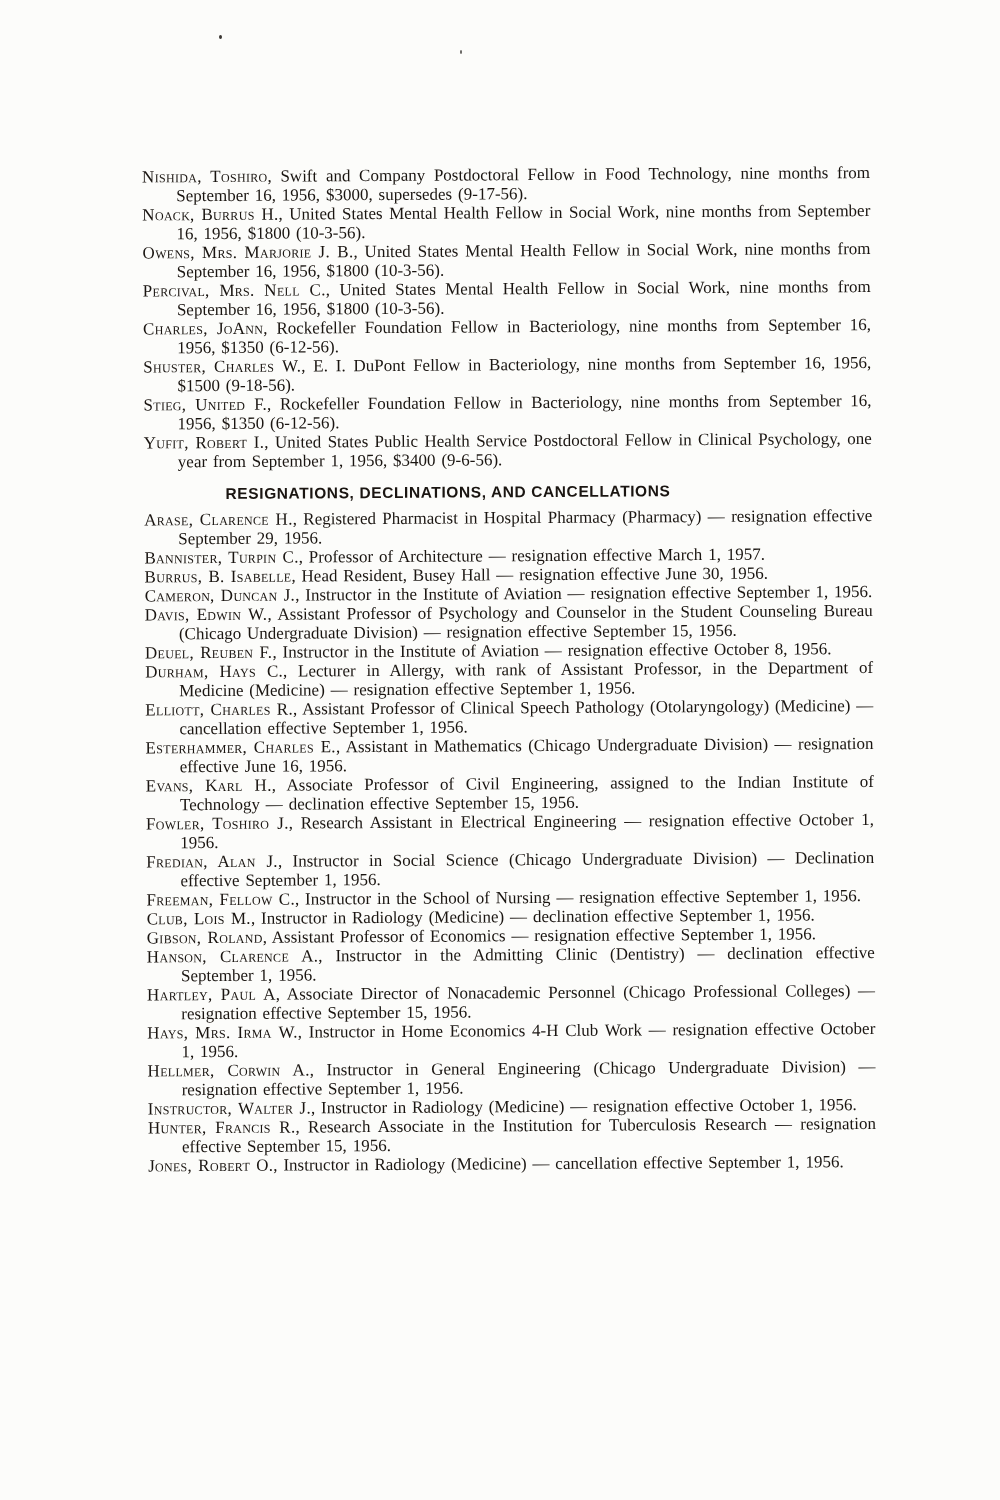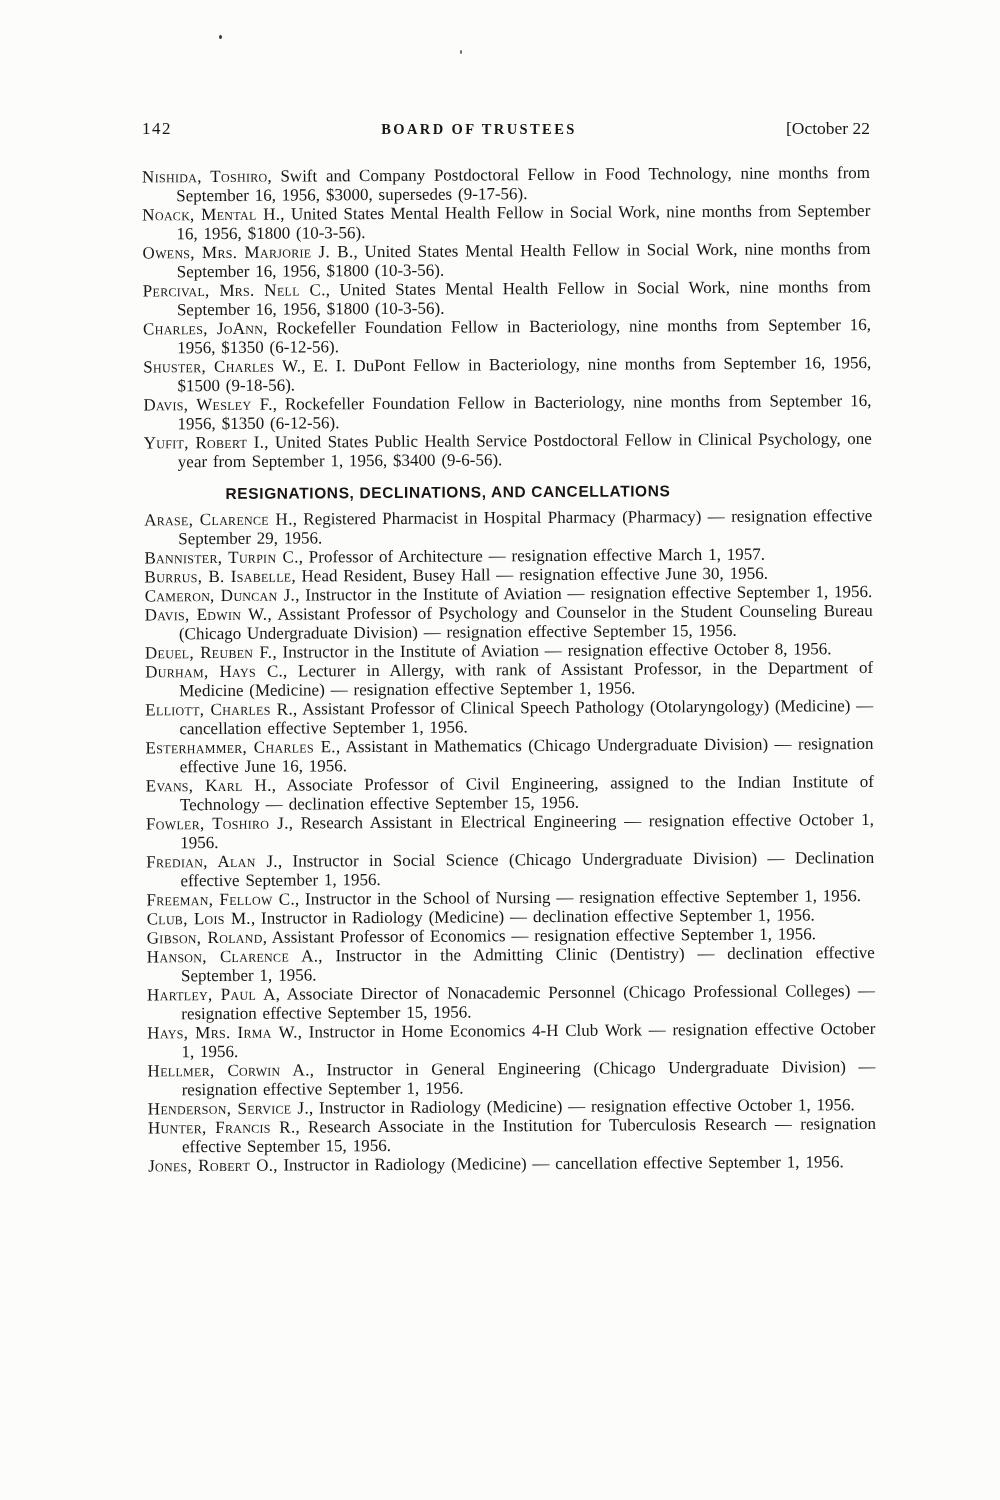--- a/index.html
+++ b/index.html
@@ -44,35 +44,30 @@
     white-space:nowrap;
   }
 </style>
 </head>
 <body>
 
 <div class="page">
   <div class="speck s1"></div>
   <div class="speck s2"></div>
 
-  <div class="header">
-    <span class="pgnum">142</span>
-    <span class="ptitle">BOARD OF TRUSTEES</span>
-    <span class="pdate">[October 22</span>
-  </div>
 
   <div class="content">
     <ul class="entries">
         <li class="entry"><span class="nm">Nishida, Toshiro</span><span class="tx">, Swift and Company Postdoctoral Fellow in Food Technology, nine months from September 16, 1956, $3000, supersedes (9-17-56).</span></li>
-        <li class="entry"><span class="nm">Noack, Mental H.</span><span class="tx">, United States Mental Health Fellow in Social Work, nine months from September 16, 1956, $1800 (10-3-56).</span></li>
+        <li class="entry"><span class="nm">Noack, Burrus H.</span><span class="tx">, United States Mental Health Fellow in Social Work, nine months from September 16, 1956, $1800 (10-3-56).</span></li>
         <li class="entry"><span class="nm">Owens, Mrs. Marjorie J. B.</span><span class="tx">, United States Mental Health Fellow in Social Work, nine months from September 16, 1956, $1800 (10-3-56).</span></li>
         <li class="entry"><span class="nm">Percival, Mrs. Nell C.</span><span class="tx">, United States Mental Health Fellow in Social Work, nine months from September 16, 1956, $1800 (10-3-56).</span></li>
         <li class="entry"><span class="nm">Charles, JoAnn</span><span class="tx">, Rockefeller Foundation Fellow in Bacteriology, nine months from September 16, 1956, $1350 (6-12-56).</span></li>
         <li class="entry"><span class="nm">Shuster, Charles W.</span><span class="tx">, E. I. DuPont Fellow in Bacteriology, nine months from September 16, 1956, $1500 (9-18-56).</span></li>
-        <li class="entry"><span class="nm">Davis, Wesley F.</span><span class="tx">, Rockefeller Foundation Fellow in Bacteriology, nine months from September 16, 1956, $1350 (6-12-56).</span></li>
+        <li class="entry"><span class="nm">Stieg, United F.</span><span class="tx">, Rockefeller Foundation Fellow in Bacteriology, nine months from September 16, 1956, $1350 (6-12-56).</span></li>
         <li class="entry"><span class="nm">Yufit, Robert I.</span><span class="tx">, United States Public Health Service Postdoctoral Fellow in Clinical Psychology, one year from September 1, 1956, $3400 (9-6-56).</span></li>
       </ul>
     <div class="section-heading">RESIGNATIONS, DECLINATIONS, AND CANCELLATIONS</div>
     <ul class="entries">
         <li class="entry"><span class="nm">Arase, Clarence H.</span><span class="tx">, Registered Pharmacist in Hospital Pharmacy (Pharmacy) — resignation effective September 29, 1956.</span></li>
         <li class="entry"><span class="nm">Bannister, Turpin C.</span><span class="tx">, Professor of Architecture — resignation effective March 1, 1957.</span></li>
         <li class="entry"><span class="nm">Burrus, B. Isabelle</span><span class="tx">, Head Resident, Busey Hall — resignation effective June 30, 1956.</span></li>
         <li class="entry"><span class="nm">Cameron, Duncan J.</span><span class="tx">, Instructor in the Institute of Aviation — resignation effective September 1, 1956.</span></li>
         <li class="entry"><span class="nm">Davis, Edwin W.</span><span class="tx">, Assistant Professor of Psychology and Counselor in the Student Counseling Bureau (Chicago Undergraduate Division) — resignation effective September 15, 1956.</span></li>
         <li class="entry"><span class="nm">Deuel, Reuben F.</span><span class="tx">, Instructor in the Institute of Aviation — resignation effective October 8, 1956.</span></li>
@@ -82,18 +77,18 @@
         <li class="entry"><span class="nm">Evans, Karl H.</span><span class="tx">, Associate Professor of Civil Engineering, assigned to the Indian Institute of Technology — declination effective September 15, 1956.</span></li>
         <li class="entry"><span class="nm">Fowler, Toshiro J.</span><span class="tx">, Research Assistant in Electrical Engineering — resignation effective October 1, 1956.</span></li>
         <li class="entry"><span class="nm">Fredian, Alan J.</span><span class="tx">, Instructor in Social Science (Chicago Undergraduate Division) — Declination effective September 1, 1956.</span></li>
         <li class="entry"><span class="nm">Freeman, Fellow C.</span><span class="tx">, Instructor in the School of Nursing — resignation effective September 1, 1956.</span></li>
         <li class="entry"><span class="nm">Club, Lois M.</span><span class="tx">, Instructor in Radiology (Medicine) — declination effective September 1, 1956.</span></li>
         <li class="entry"><span class="nm">Gibson, Roland</span><span class="tx">, Assistant Professor of Economics — resignation effective September 1, 1956.</span></li>
         <li class="entry"><span class="nm">Hanson, Clarence A.</span><span class="tx">, Instructor in the Admitting Clinic (Dentistry) — declination effective September 1, 1956.</span></li>
         <li class="entry"><span class="nm">Hartley, Paul A</span><span class="tx">, Associate Director of Nonacademic Personnel (Chicago Professional Colleges) — resignation effective September 15, 1956.</span></li>
         <li class="entry"><span class="nm">Hays, Mrs. Irma W.</span><span class="tx">, Instructor in Home Economics 4-H Club Work — resignation effective October 1, 1956.</span></li>
         <li class="entry"><span class="nm">Hellmer, Corwin A.</span><span class="tx">, Instructor in General Engineering (Chicago Undergraduate Division) — resignation effective September 1, 1956.</span></li>
-        <li class="entry"><span class="nm">Henderson, Service J.</span><span class="tx">, Instructor in Radiology (Medicine) — resignation effective October 1, 1956.</span></li>
+        <li class="entry"><span class="nm">Instructor, Walter J.</span><span class="tx">, Instructor in Radiology (Medicine) — resignation effective October 1, 1956.</span></li>
         <li class="entry"><span class="nm">Hunter, Francis R.</span><span class="tx">, Research Associate in the Institution for Tuberculosis Research — resignation effective September 15, 1956.</span></li>
         <li class="entry"><span class="nm">Jones, Robert O.</span><span class="tx">, Instructor in Radiology (Medicine) — cancellation effective September 1, 1956.</span></li>
       </ul>
   </div>
 </div>
 
 </body></html>

